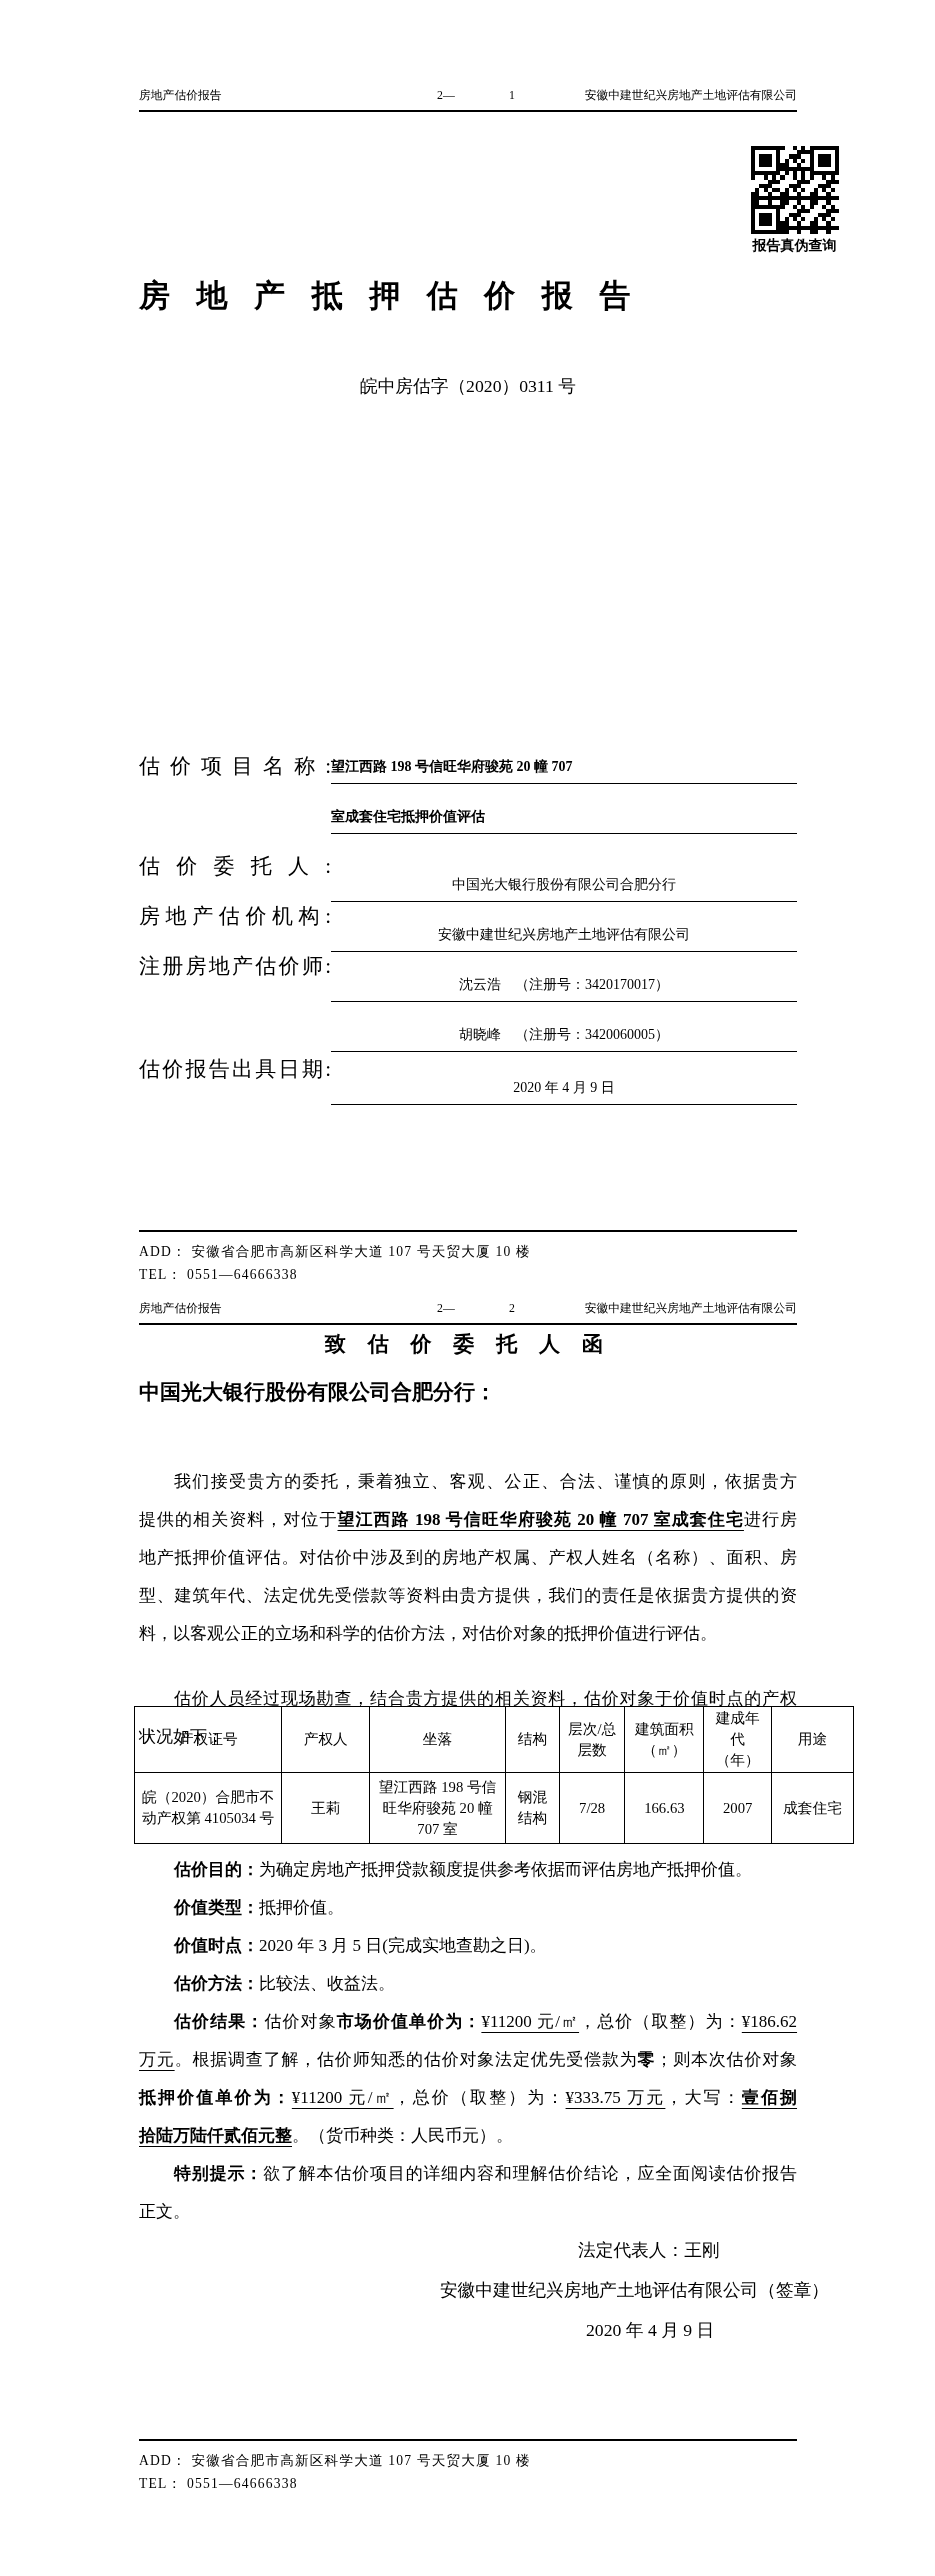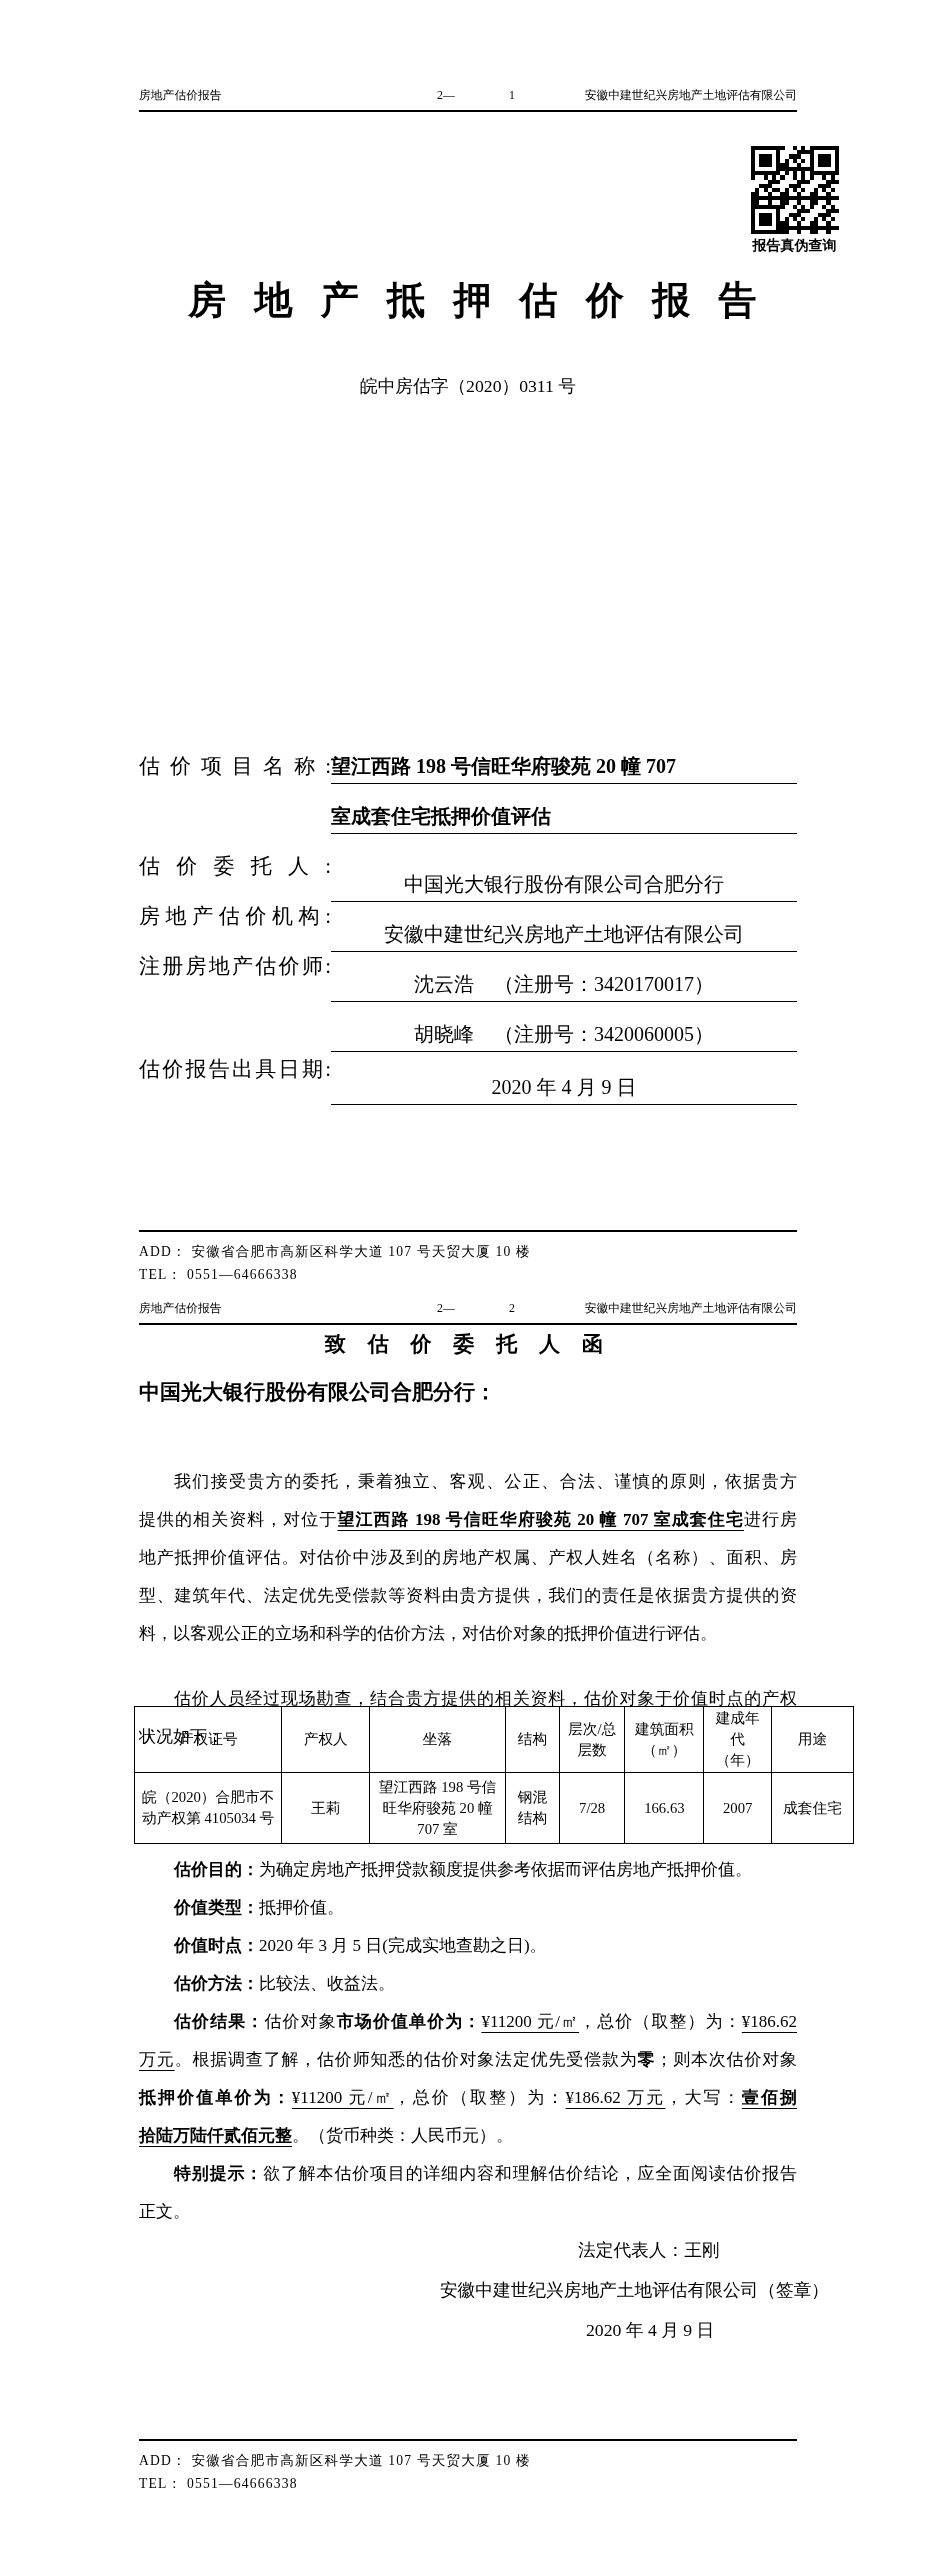--- a/index.html
+++ b/index.html
@@ -12,28 +12,28 @@
   .runhdr{left:139px;width:658px;height:17.7px;font-size:11.8px;line-height:17.7px;}
   .runhdr .h-left{position:absolute;left:0;top:0;}
   .runhdr .h-vol{position:absolute;left:298px;top:0;}
   .runhdr .h-page{position:absolute;left:370px;top:0;}
   .runhdr .h-right{position:absolute;right:0;top:0;}
   .rule{left:139px;width:658px;height:2.4px;background:#000;}
   
   .qr-wrap{left:751px;top:146px;width:88px;height:88px;}
   .qr-cap{left:738px;top:237px;width:113px;text-align:center;font-weight:bold;font-size:14px;}
   
-  .cover-title{left:148px;top:275px;width:658px;text-align:center;font-size:38px;font-weight:bold;letter-spacing:9.4px;white-space:nowrap;}
+  .cover-title{left:139px;top:275px;width:658px;text-align:left;font-size:31px;font-weight:bold;letter-spacing:9.4px;white-space:nowrap;}
   .cover-docno{left:139px;top:374px;width:658px;text-align:center;font-size:17.7px;}
   .fields{left:139px;top:750px;width:658px;}
   .frow{display:flex;height:50px;align-items:flex-start;}
   .frow.last{margin-top:2.9px;}
   .flabel{width:192px;height:33px;line-height:33px;font-weight:normal;font-size:21px;
           text-align:justify;text-align-last:justify;text-justify:inter-character;white-space:nowrap;}
-  .fval{flex:1;height:33px;line-height:33px;font-size:20px;border-bottom:1.8px solid #000;white-space:nowrap;}
+  .fval{flex:1;height:33px;line-height:33px;font-size:14px;border-bottom:1.8px solid #000;white-space:nowrap;}
   .fval.center{text-align:center;margin-top:18px;}
   .fval.vbold{font-weight:bold;}
   
   .foot-line{left:139px;width:658px;height:22.4px;line-height:22.4px;font-size:13.6px;letter-spacing:1.2px;}
   
   .p2title{left:139px;top:1330px;width:658px;text-align:center;font-size:21px;font-weight:bold;letter-spacing:8.3px;white-space:nowrap;}
   .salutation{left:139px;top:1380px;width:658px;font-size:21px;font-weight:bold;line-height:25px;}
   .bodyblock{left:139px;width:658px;font-size:17px;}
   .bline{line-height:38px;height:38px;white-space:nowrap;text-align:left;}
   .bline.fill{text-align:justify;text-align-last:justify;text-justify:inter-character;}
@@ -419,21 +419,21 @@
     </tbody>
       </table>
 
     <div class="abs bodyblock" style="top:1851px;">
         <div class="bline ind"><span class="b">估价目的：</span><span>为确定房地产抵押贷款额度提供参考依据而评估房地产抵押价值。</span></div>
         <div class="bline ind"><span class="b">价值类型：</span><span>抵押价值。</span></div>
         <div class="bline ind"><span class="b">价值时点：</span><span>2020 年 3 月 5 日(完成实地查勘之日)。</span></div>
         <div class="bline ind"><span class="b">估价方法：</span><span>比较法、收益法。</span></div>
         <div class="bline fill ind"><span class="b">估价结果：</span><span>估价对象</span><span class="b">市场价值单价为：</span><span class="u">¥11200 元/㎡</span><span>，总价（取整）为：</span><span class="u">¥186.62</span></div>
         <div class="bline fill"><span class="u">万元</span><span>。根据调查了解，估价师知悉的估价对象法定优先受偿款为</span><span class="b">零</span><span>；则本次估价对象</span></div>
-        <div class="bline fill"><span class="b">抵押价值单价为：</span><span class="u">¥11200 元/㎡</span><span>，总价（取整）为：</span><span class="u">¥186.62 万元</span><span>，大写：</span><span class="b u">壹佰捌</span></div>
+        <div class="bline fill"><span class="b">抵押价值单价为：</span><span class="u">¥11200 元/㎡</span><span>，总价（取整）为：</span><span class="u">¥333.75 万元</span><span>，大写：</span><span class="b u">壹佰捌</span></div>
         <div class="bline"><span class="b u">拾陆万陆仟贰佰元整</span><span>。（货币种类：人民币元）。</span></div>
         <div class="bline fill ind"><span class="b">特别提示：</span><span>欲了解本估价项目的详细内容和理解估价结论，应全面阅读估价报告</span></div>
         <div class="bline"><span>正文。</span></div>
       </div>
 
     <div class="abs sig">
       <div class="sline s2">法定代表人：王刚</div>
       <div class="sline s1">安徽中建世纪兴房地产土地评估有限公司（签章）</div>
       <div class="sline s3">2020 年 4 月 9 日</div>
     </div>

